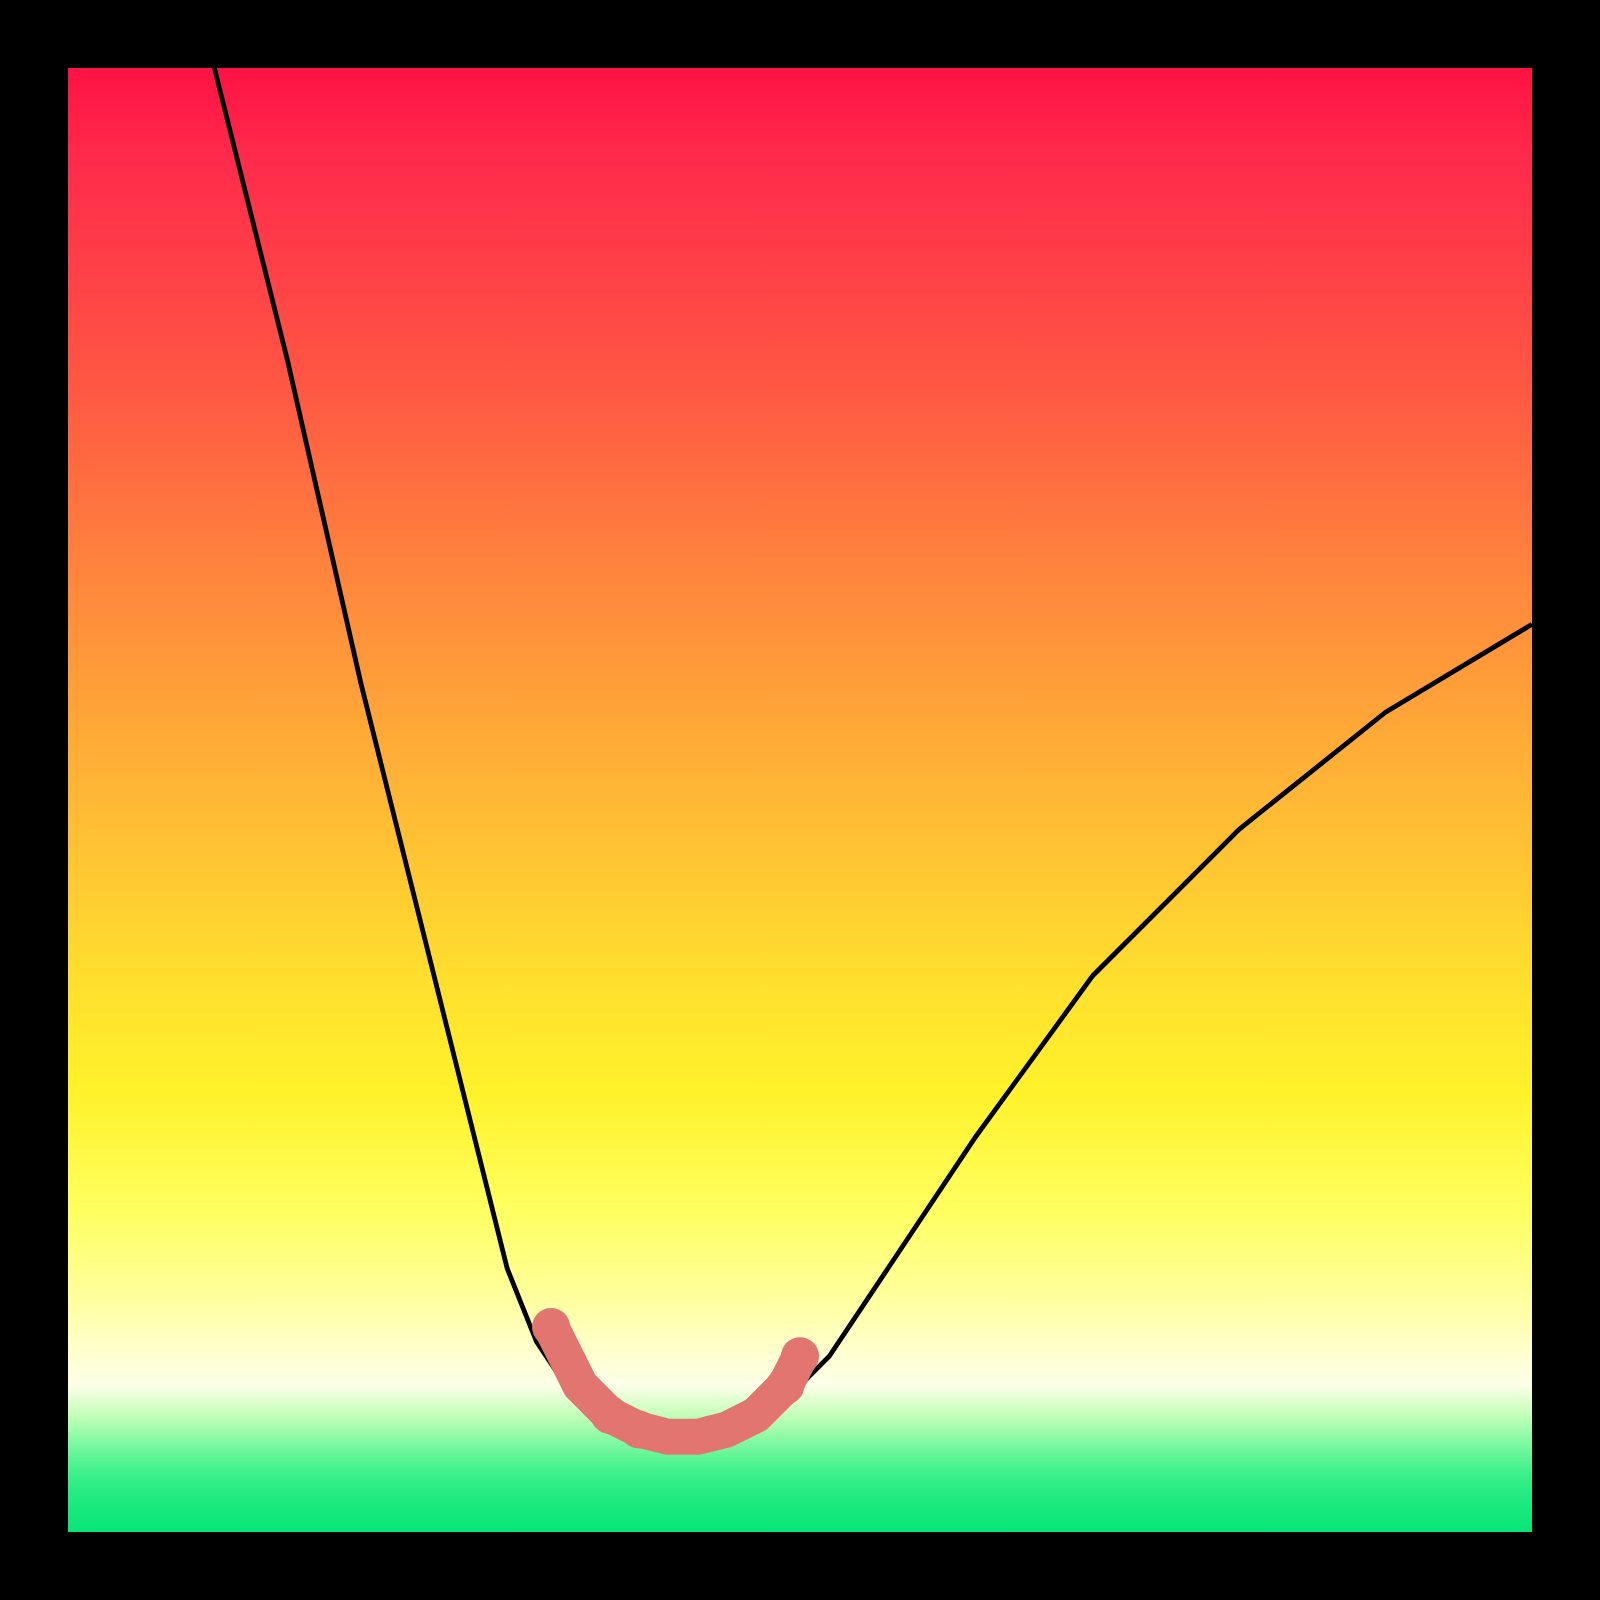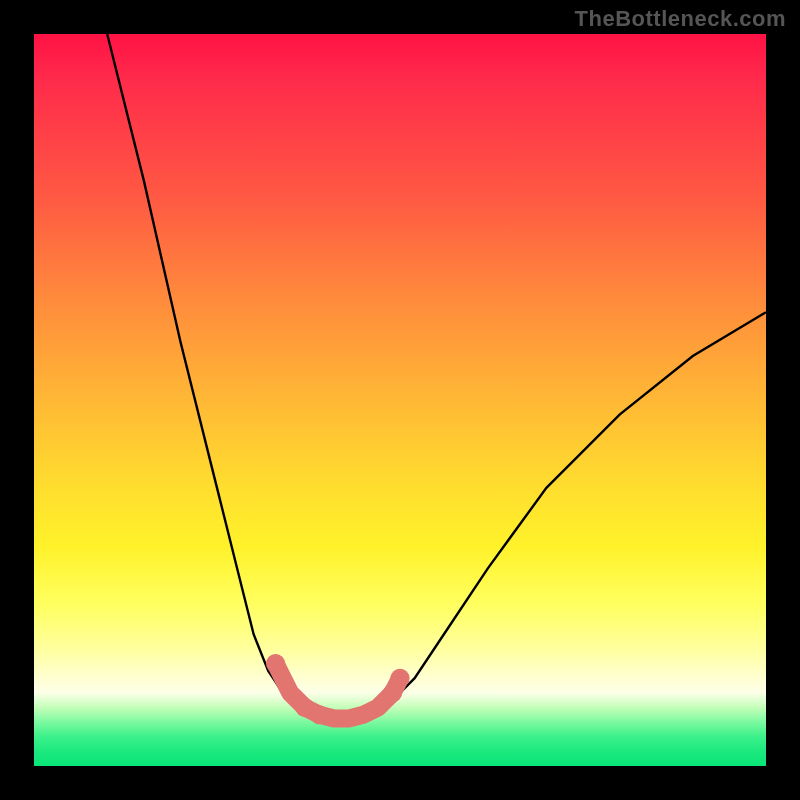--- a/index.html
+++ b/index.html
@@ -83,21 +83,20 @@
     fill: none;
   }
   .pink-dot {
     fill: #e27570;
   }
 </style>
 </head>
 <body>
 
 <div class="outer">
-  <div class="watermark">TheBottleneck.com</div>
 
   <div class="plot-area">
     <div class="gradient"></div>
 
     <svg class="curves" viewBox="0 0 100 100" preserveAspectRatio="none">
       <path id="path-left" class="black-line" d="M10.00 0.00 L15.00 20.00 L20.00 42.00 L25.00 62.00 L28.00 74.00 L30.00 82.00 L32.00 87.00 L34.00 90.00 L36.00 91.00" vector-effect="non-scaling-stroke"></path>
       <path id="path-valley" class="black-line" d="M36.00 91.00 L38.00 92.50 L40.00 93.50 L42.00 94.00 L44.00 94.00 L46.00 93.50 L48.00 92.00" vector-effect="non-scaling-stroke"></path>
       <path id="path-right" class="black-line" d="M48.00 92.00 L52.00 88.00 L56.00 82.00 L62.00 73.00 L70.00 62.00 L80.00 52.00 L90.00 44.00 L100.00 38.00" vector-effect="non-scaling-stroke"></path>
       <path id="path-highlight" class="pink-line" d="M33.00 86.00 L34.00 88.00 L35.00 90.00 L37.00 92.00 L39.00 93.00 L41.00 93.50 L43.00 93.50 L45.00 93.00 L47.00 92.00 L49.00 90.00 L50.00 88.00" vector-effect="non-scaling-stroke"></path>
       <g id="highlight-dots">

